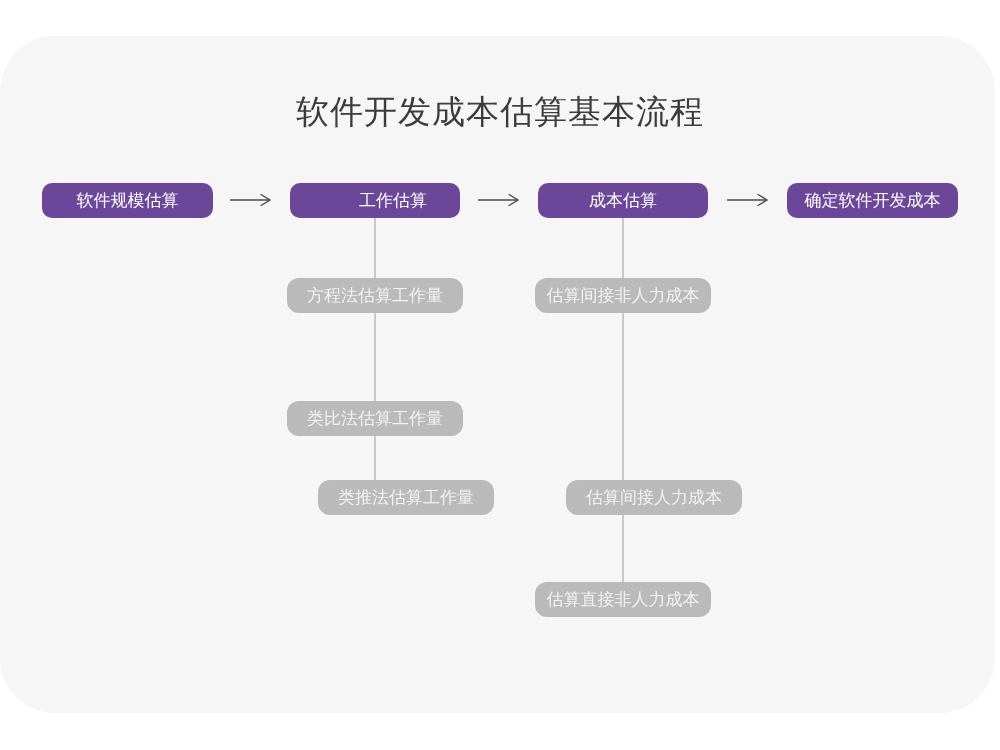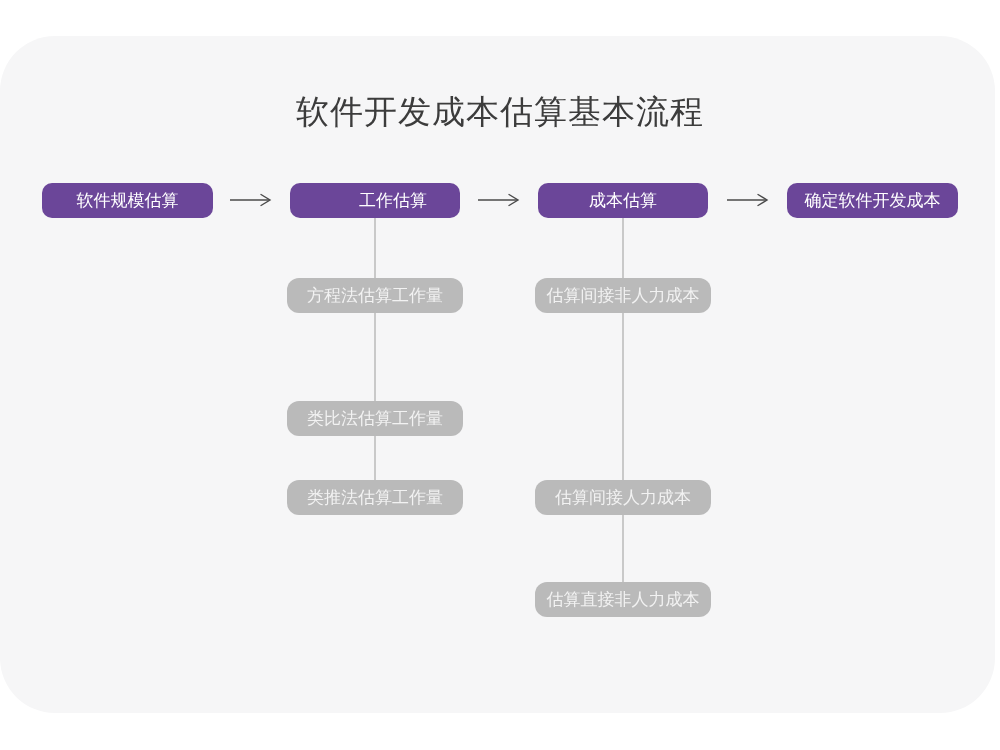--- a/index.html
+++ b/index.html
@@ -88,21 +88,21 @@
     display: flex;
     align-items: center;
     justify-content: center;
     font-size: 17px;
     white-space: nowrap;
   }
   .col-work { left: 287px; }
   .col-cost { left: 535px; }
   .row-0 { top: 278px; }
   .row-1 { top: 401px; }
-  .row-2 { top: 480px; }
+  .row-2 { top: 480px; margin-left: 31px; }
   .row-3 { top: 582px; }
 </style>
 </head>
 <body>
 
 <div class="screen">
 
   <div class="panel"></div>
 
   <div class="diagram-title">软件开发成本估算基本流程</div>

